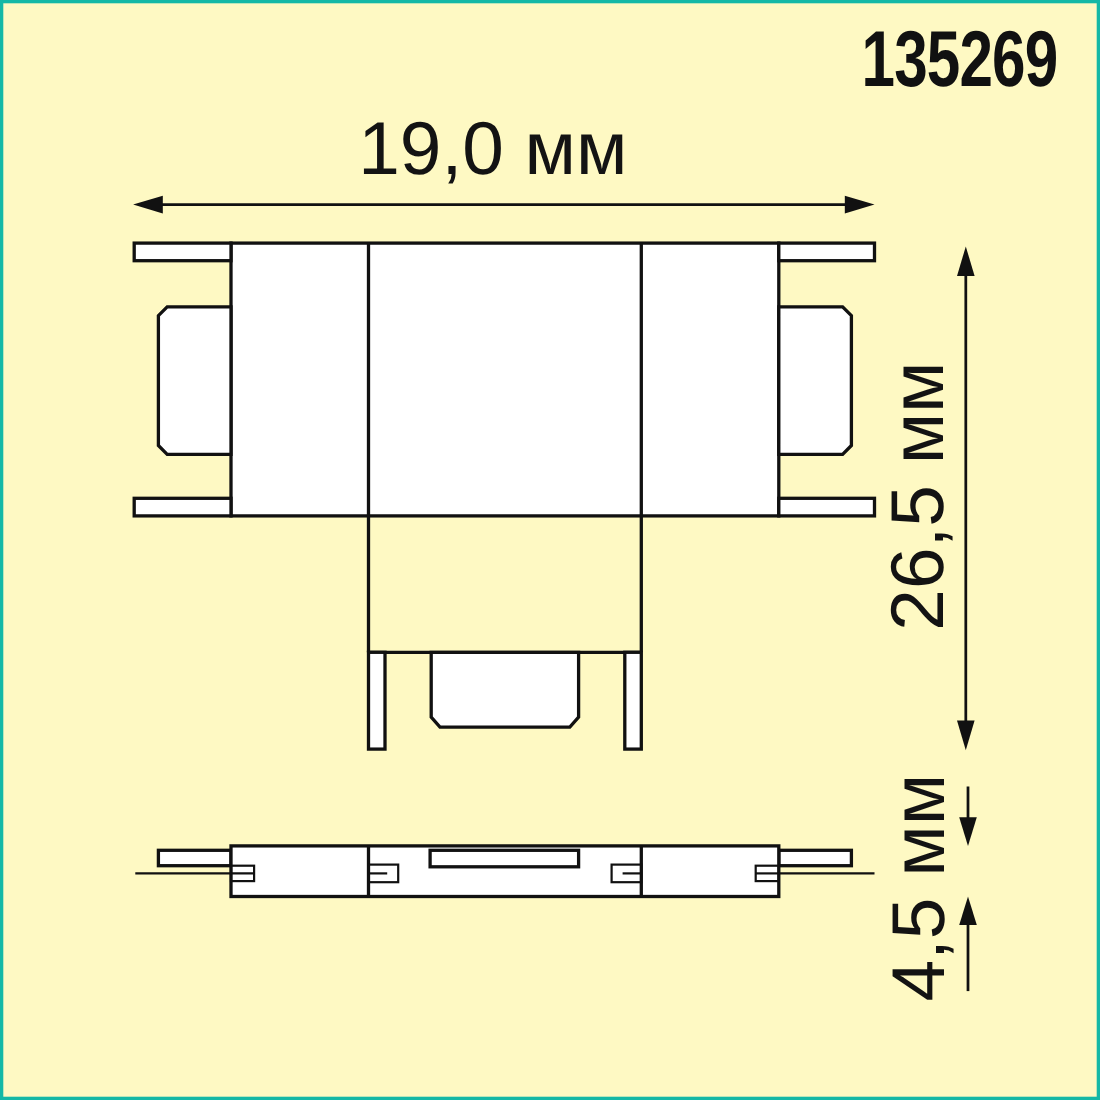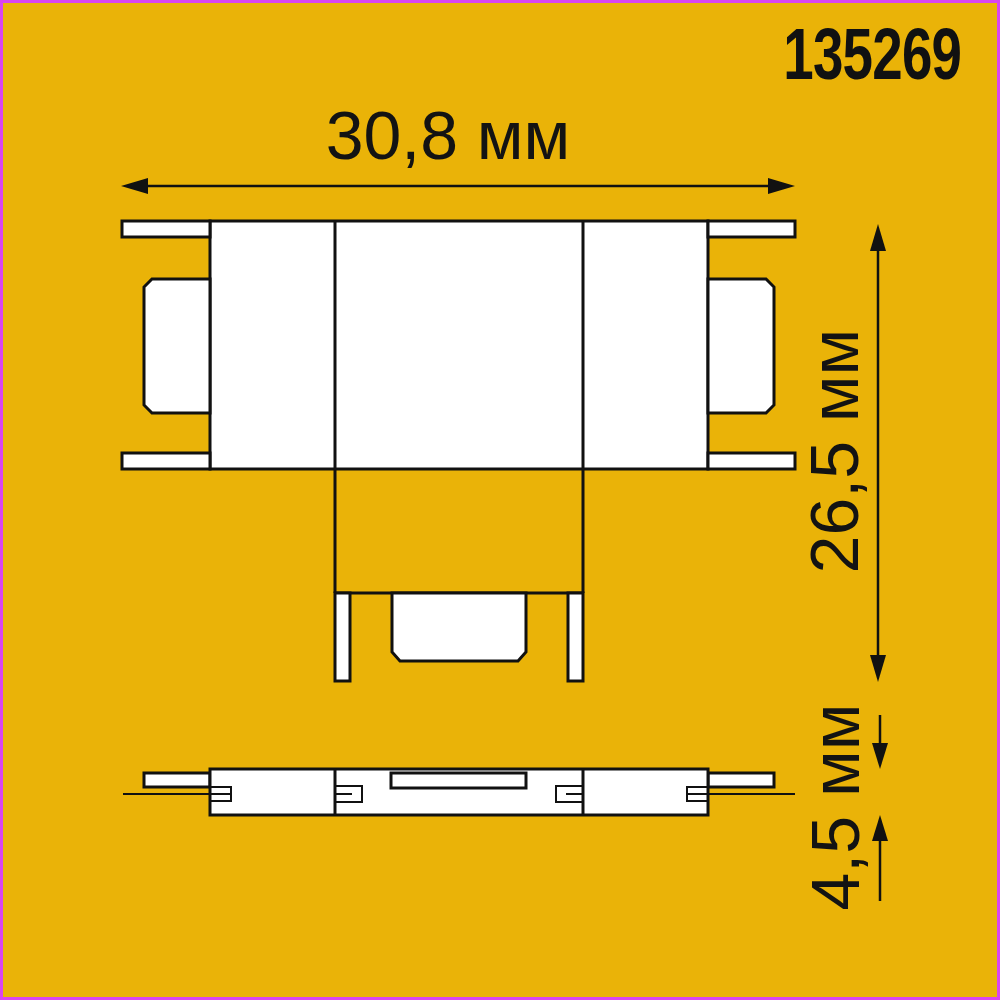--- a/index.html
+++ b/index.html
@@ -1,21 +1,21 @@
 <!DOCTYPE html>
 <html><head>
 <meta charset="utf-8">
 <style>
   html,body{margin:0;padding:0;background:#fff;}
   .page{
     position:relative;
     width:1000px;height:1000px;
     box-sizing:border-box;
-    background:#eab308;
-    border:3px solid #d946ef;
+    background:#fef9c3;
+    border:3px solid #14b8a6;
     overflow:hidden;
     font-family:"Liberation Sans", sans-serif;
     color:#111;
   }
   .article{
     position:absolute;
     top:14px;right:36px;
     font-size:72px;
     font-weight:bold;
     line-height:1.05;
@@ -50,21 +50,21 @@
   .dimline{fill:none;stroke:#111111;stroke-width:2.5;}
   .arrowhead{fill:#111111;stroke:none;}
 </style>
 </head>
 <body>
 
 <div class="page">
 
   <div class="article">135269</div>
 
-  <div class="dim-label dim-width">30,8 мм</div>
+  <div class="dim-label dim-width">19,0 мм</div>
   <div class="dim-label dim-height">26,5 мм</div>
   <div class="dim-label dim-thickness">4,5 мм</div>
 
   <svg width="1000" height="1000" viewBox="0 0 1000 1000">
 
     <g>
 
       <rect class="outline" x="207" y="218" width="498" height="248"></rect>
 
       <rect class="outline" x="119" y="218" width="88" height="16"></rect>

